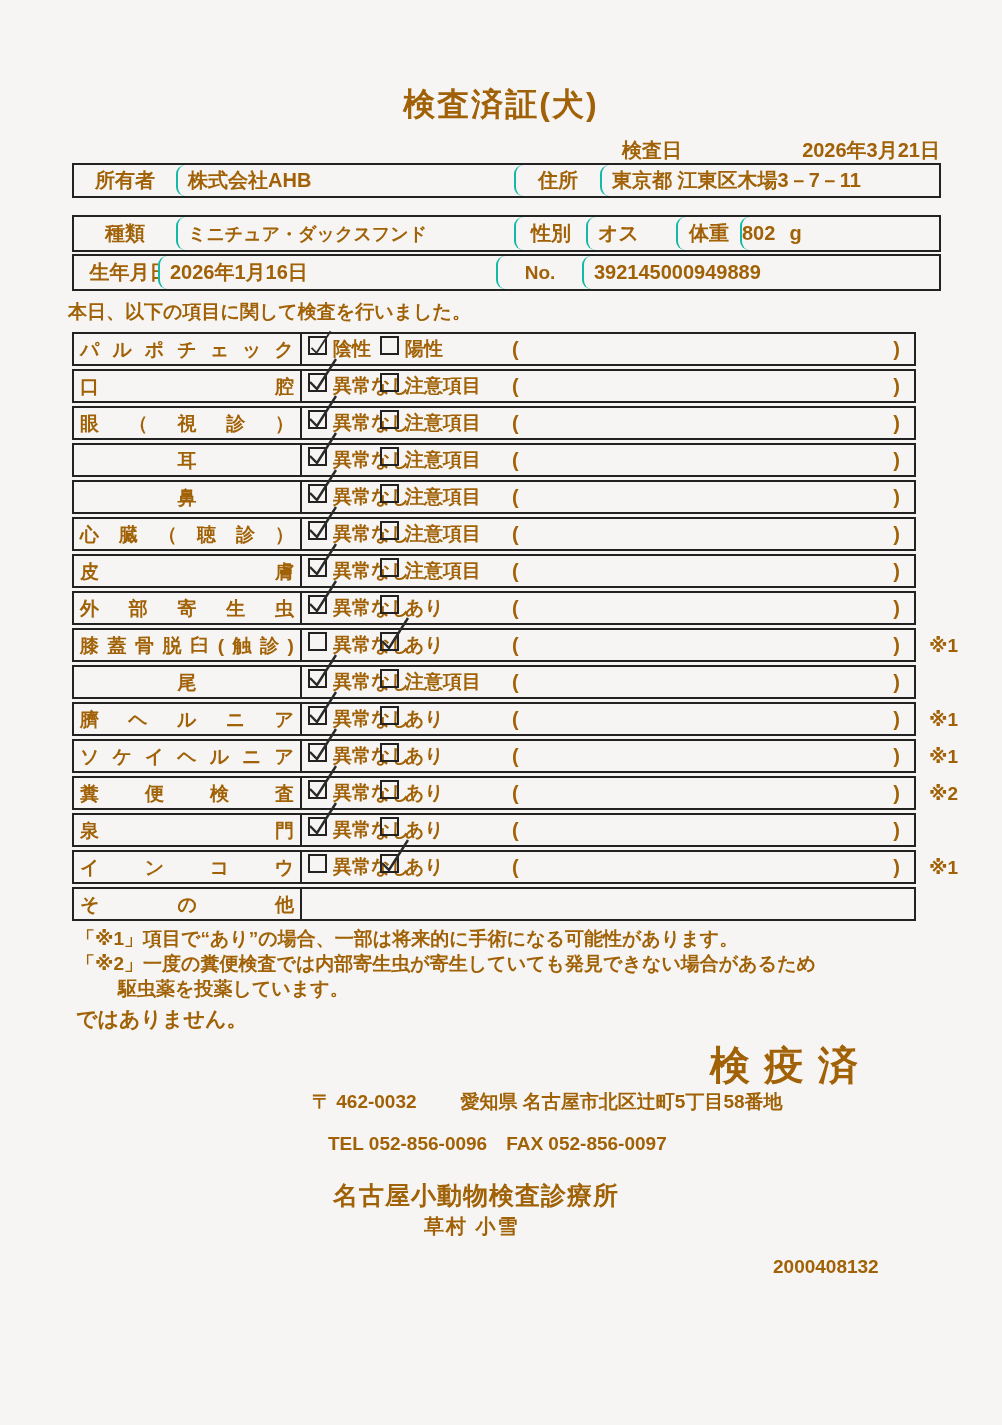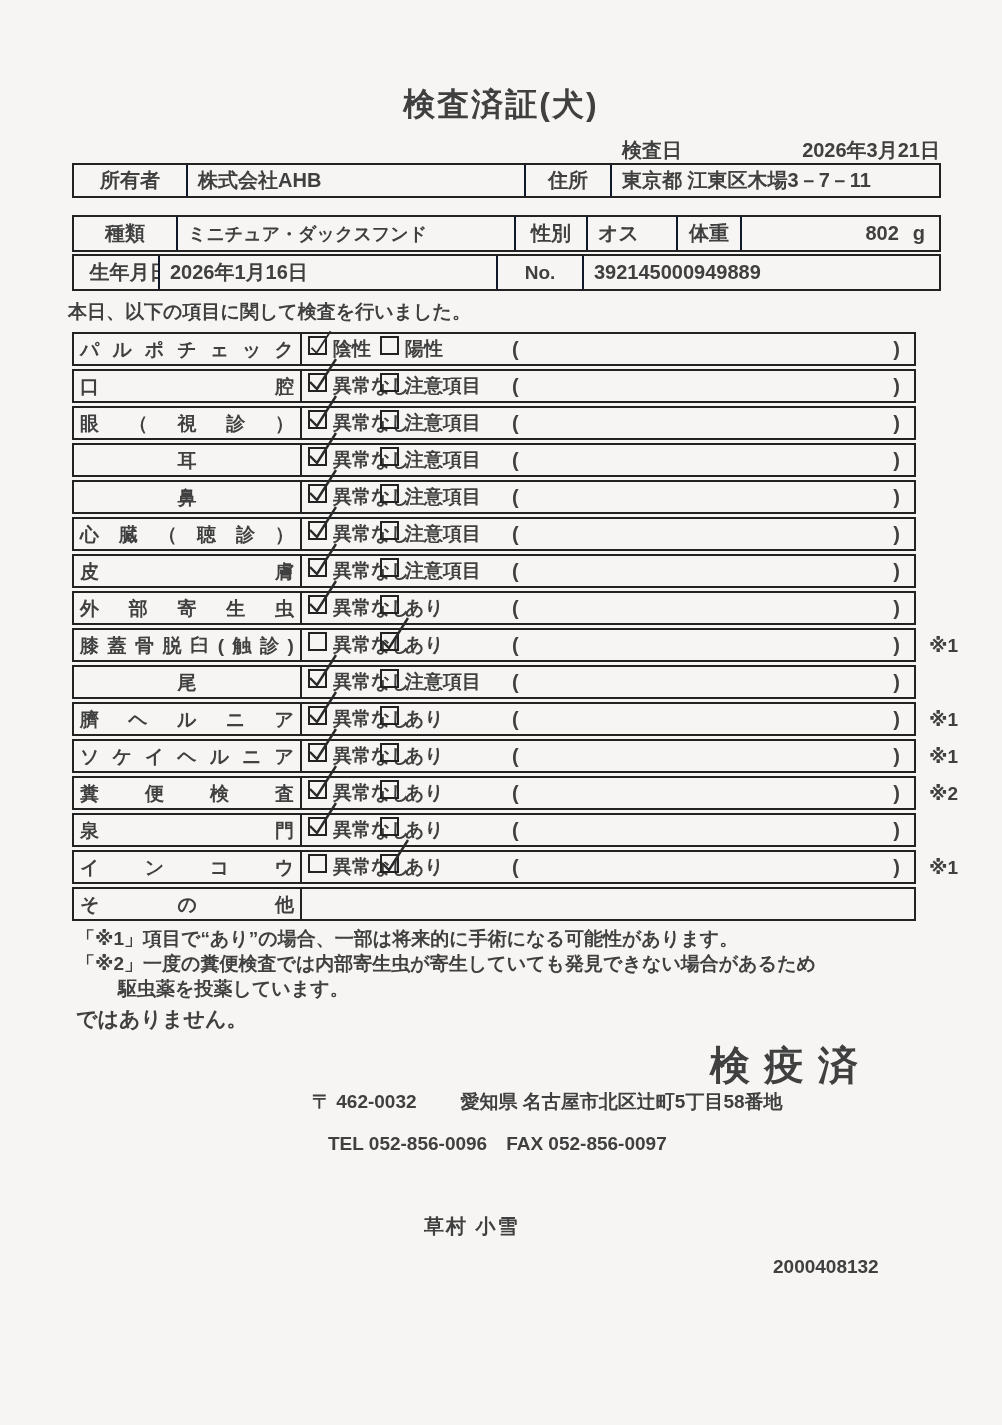--- a/index.html
+++ b/index.html
@@ -1,41 +1,41 @@
 <!DOCTYPE html>
 <html><head>
 <meta charset="utf-8">
 <style>
   html,body{margin:0;padding:0;background:#dcdcdc;}
   .page{
     position:relative;width:1002px;height:1425px;margin:0 auto;
-    background:#f6f5f3;color:#404040;
+    background:#f6f5f3;color:#a16207;
     font-family:"Liberation Sans","DejaVu Sans",sans-serif;
     overflow:hidden;
   }
   .title{
     position:absolute;top:83px;left:0;width:100%;text-align:center;
     font-size:32px;font-weight:700;letter-spacing:2px;
   }
   .date-label{position:absolute;top:137px;left:578px;font-size:20px;font-weight:600;margin-left:44px;}
   .date-value{position:absolute;top:137px;right:62px;font-size:20px;font-weight:600;}
 
   
   .hrow{
     position:absolute;left:72px;width:869px;display:flex;
     border:2px solid #222;box-sizing:border-box;background:transparent;
   }
   .hcell{
     display:flex;align-items:center;box-sizing:border-box;
     font-size:20px;font-weight:600;white-space:nowrap;overflow:hidden;
   }
-  .hcell.sep{border-left:2px solid #0f172a;}
+  .hcell.sep{border-left:2px solid #14b8a6;border-radius:9px;}
   .hcell.lab{justify-content:center;}
   .hcell.val{padding:0 10px;}
-  .hcell.num{justify-content:flex-end;padding-right:14px;padding-left:32px;}
+  .hcell.num{padding-right:14px;}
   .unit{margin-left:14px;}
 
   
   .insp-table{position:absolute;left:72px;top:332px;width:844px;}
   .insp-row{
     position:relative;height:34px;margin-bottom:3px;
     border:2px solid #222;box-sizing:border-box;background:transparent;
   }
   .insp-label{
     position:absolute;left:0;top:0;bottom:0;width:228px;
@@ -83,21 +83,21 @@
 <body>
 
 <div class="page">
 
   <div class="title">検査済証(犬)</div>
 
   <div class="date-label">検査日</div>
   <div class="date-value">2026年3月21日</div>
 
   <div class="hrow" style="top:163px;height:35px;">
-    <div class="hcell lab" style="width:112px;">所有者</div>
+    <div class="hcell lab" style="width:102px;">所有者</div>
     <div class="hcell val sep" style="width:338px;">株式会社AHB</div>
     <div class="hcell lab sep" style="width:86px;">住所</div>
     <div class="hcell val sep" style="flex:1;">東京都 江東区木場3－7－11</div>
   </div>
 
   <div class="hrow" style="top:215px;height:37px;">
     <div class="hcell lab" style="width:102px;">種類</div>
     <div class="hcell val sep" style="width:338px;font-size:18px;">ミニチュア・ダックスフンド</div>
     <div class="hcell lab sep" style="width:72px;">性別</div>
     <div class="hcell val sep" style="width:90px;">オス</div>
@@ -577,16 +577,17 @@
   </div>
 
   <div class="stamp">検疫済</div>
 
   <div class="addr">
     <span>〒 462-0032</span><span class="gap"></span><span>愛知県 名古屋市北区辻町5丁目58番地</span>
   </div>
 
   <div class="tel">TEL 052-856-0096　FAX 052-856-0097</div>
 
+  <div class="clinic">名古屋小動物検査診療所</div>
   <div class="examiner">草村 小雪</div>
   <div class="serial">2000408132</div>
 
 </div>
 
 </body></html>

